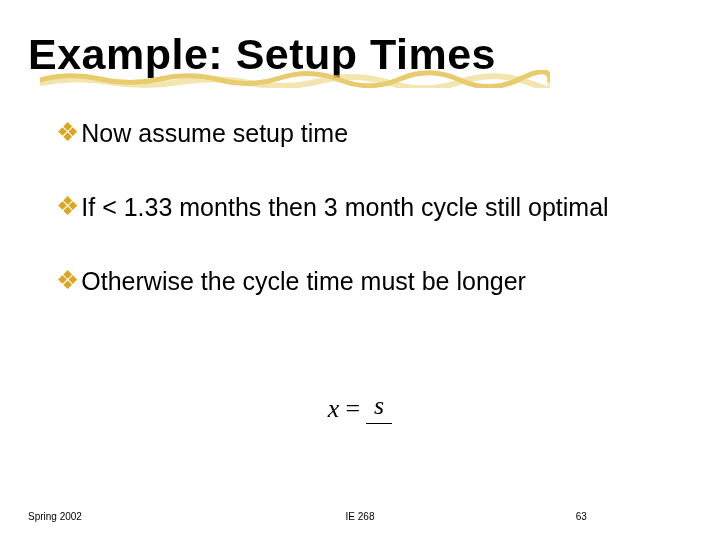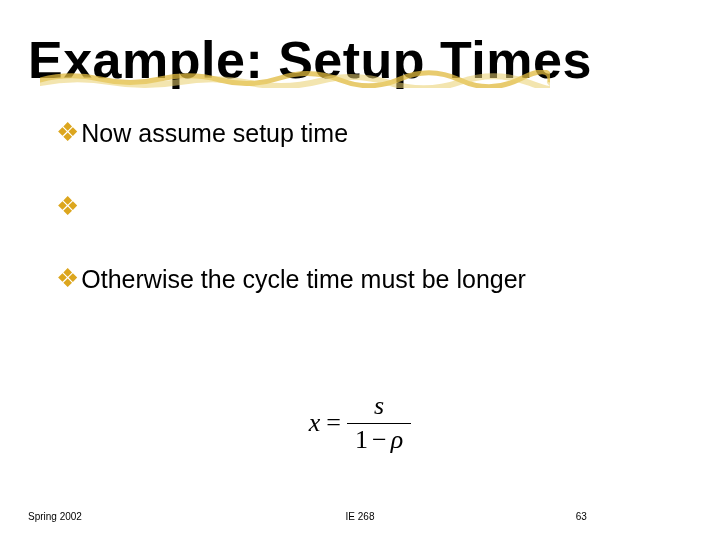--- a/index.html
+++ b/index.html
@@ -12,21 +12,21 @@
     overflow: hidden;
   }
   .title-wrap {
     position: absolute;
     top: 30px;
     left: 28px;
   }
   .title {
     font-family: Arial, Helvetica, sans-serif;
     font-weight: 900;
-    font-size: 52px;
+    font-size: 43px;
     color: #000000;
     letter-spacing: 0.5px;
   }
   .underline {
     position: absolute;
     left: 40px;
     top: 70px;
     width: 510px;
     height: 18px;
   }
@@ -125,37 +125,35 @@
   </svg>
 </div>
 
 <div class="bullets">
   <div class="bullet-item">
     <span class="bullet-glyph">❖</span>
     <span class="bullet-text">Now assume setup time</span>
   </div>
   <div class="bullet-item">
     <span class="bullet-glyph">❖</span>
+    <span class="bullet-text">If &lt; 1.33 months then 3 month cycle still optimal</span>
   </div>
   <div class="bullet-item">
     <span class="bullet-glyph">❖</span>
     <span class="bullet-text">Otherwise the cycle time must be longer</span>
   </div>
 </div>
 
 <div class="formula">
   <div class="formula-inner">
     <span>x</span>
     <span class="eq">=</span>
     <span class="frac">
       <span class="num">s</span>
       <span class="bar"></span>
-      <span class="den">
-        <span style="font-style:normal">1</span><span class="minus">−</span><span>ρ</span>
-      </span>
     </span>
   </div>
 </div>
 
 <div class="footer">
   <span class="left">Spring 2002</span>
   <span class="center">IE 268</span>
   <span class="right">63</span>
 </div>
 

